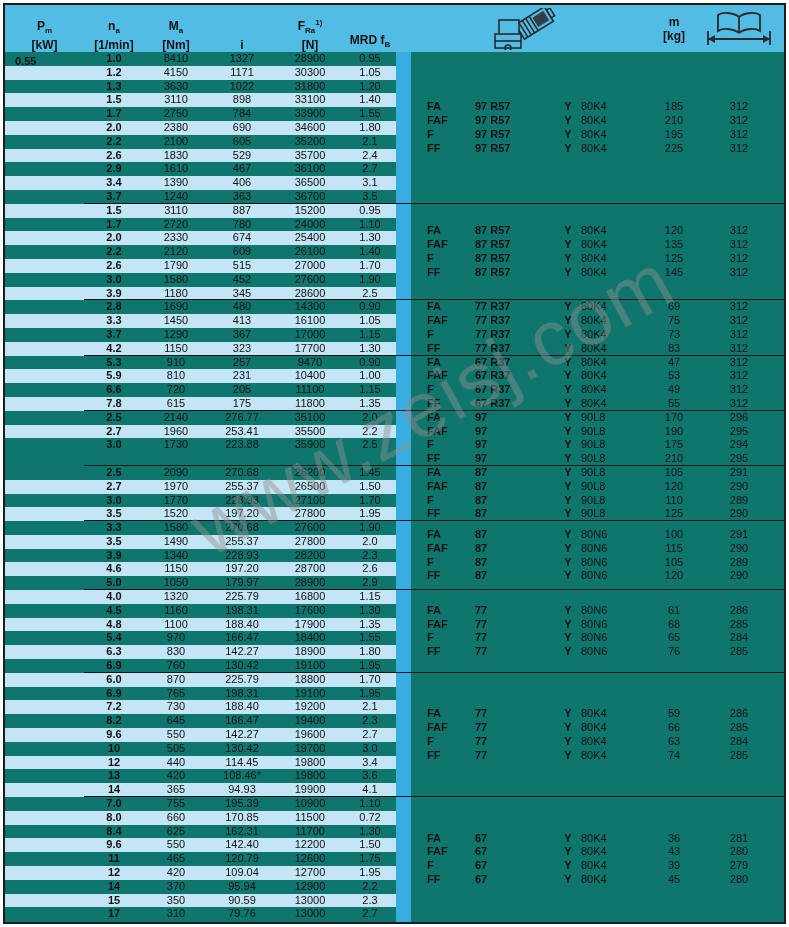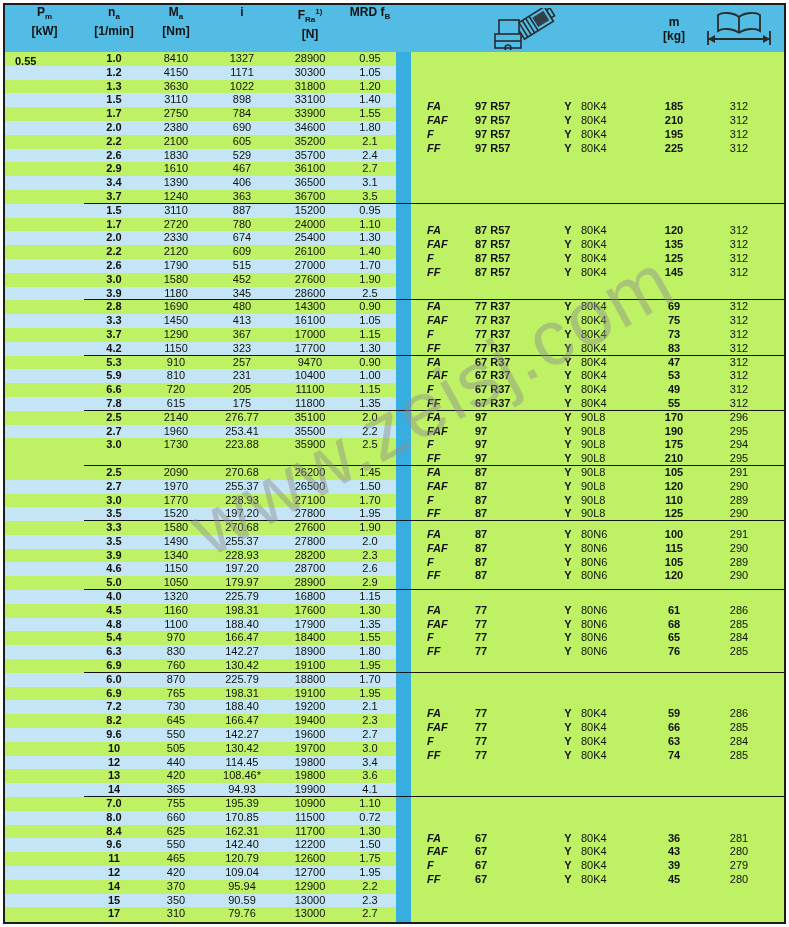--- a/index.html
+++ b/index.html
@@ -2,53 +2,53 @@
 <html><head>
 <meta charset="utf-8">
 <style>
   html,body{margin:0;padding:0;background:#ffffff;}
   .page{position:relative;width:789px;height:927px;background:#ffffff;overflow:hidden;
         font-family:"Liberation Sans","DejaVu Sans",sans-serif;color:#111;}
   .frame{position:absolute;inset:3px;border:2px solid #1d1d1d;background:#fff;}
 
   
   .thead{position:absolute;left:0;top:0;right:0;height:47px;background:#52BCE5;
-         border-bottom:2px solid #1d1d1d;display:flex;align-items:flex-start;}
+         border-bottom:2px solid #1d1d1d;display:flex;align-items:flex-end;}
   .hcell{display:flex;flex-direction:column;align-items:center;justify-content:center;
          font-size:12px;font-weight:bold;line-height:14px;}
   .hc-pm{width:79px;} .hc-na{width:60px;} .hc-ma{width:64px;}
   .hc-i{width:68px;} .hc-fra{width:68px;} .hc-fb{width:52px;}
   sub{font-size:8px;} .hsup{font-size:8px;vertical-align:super;}
   .h-abs{position:absolute;top:0;height:47px;display:flex;flex-direction:column;
          align-items:center;justify-content:center;font-size:12px;font-weight:bold;line-height:14px;}
   .h-mass{left:640px;width:58px;}
   .h-gm{left:470px;width:100px;}
   .h-book{left:700px;width:68px;}
 
   
-  .tbody{position:absolute;left:0;top:47px;right:0;bottom:0;background:#bef264;}
+  .tbody{position:absolute;left:0;top:47px;right:0;bottom:0;background:#0f766e;}
   .strip{position:absolute;left:391px;top:0;bottom:0;width:15px;background:#38ADE0;z-index:1;}
   .pm-abs{position:absolute;left:10px;top:3px;font-size:11px;font-weight:bold;z-index:3;}
 
   .block{position:relative;border-radius:24px;}
   .block.sep::before{content:"";position:absolute;left:79px;right:0;top:-1px;
                      border-top:1.6px solid #151515;z-index:4;}
   .row{display:flex;height:13.8px;line-height:13.8px;font-size:11px;}
   .row.striped{background:#C3E5F5;width:391px;}
   .row.blank{background:transparent;}
   .c{text-align:center;}
   .c-pm{width:79px;} .c-na{width:60px;font-weight:bold;} .c-ma{width:64px;}
   .c-i{width:68px;} .c-fra{width:68px;} .c-fb{width:52px;}
 
   .block-right{position:absolute;left:406px;right:0;top:0;bottom:0;z-index:2;
                display:flex;flex-direction:column;justify-content:center;}
   .vrow{display:flex;height:13.8px;line-height:13.8px;font-size:11px;padding-left:16px;}
-  .v-type{width:48px;font-weight:bold;font-style:italic;} .v-size{width:80px;font-weight:bold;}
+  .v-type{width:48px;font-weight:bold;} .v-size{width:80px;font-weight:bold;}
   .v-mount{width:26px;font-weight:bold;text-align:center;}
-  .v-motor{width:64px;font-weight:normal;} .v-mass{width:58px;text-align:center;font-weight:bold;}
+  .v-motor{width:64px;font-weight:normal;} .v-mass{width:58px;text-align:center;}
   .v-page{width:72px;text-align:center;}
 
   
   .watermark{position:absolute;left:175px;top:495px;z-index:9;pointer-events:none;
              font-size:78px;color:#8f8f8f;opacity:.45;white-space:nowrap;
              transform:rotate(-29deg);transform-origin:0 0;letter-spacing:2px;}
   svg{display:block;}
 </style>
 </head>
 <body>

